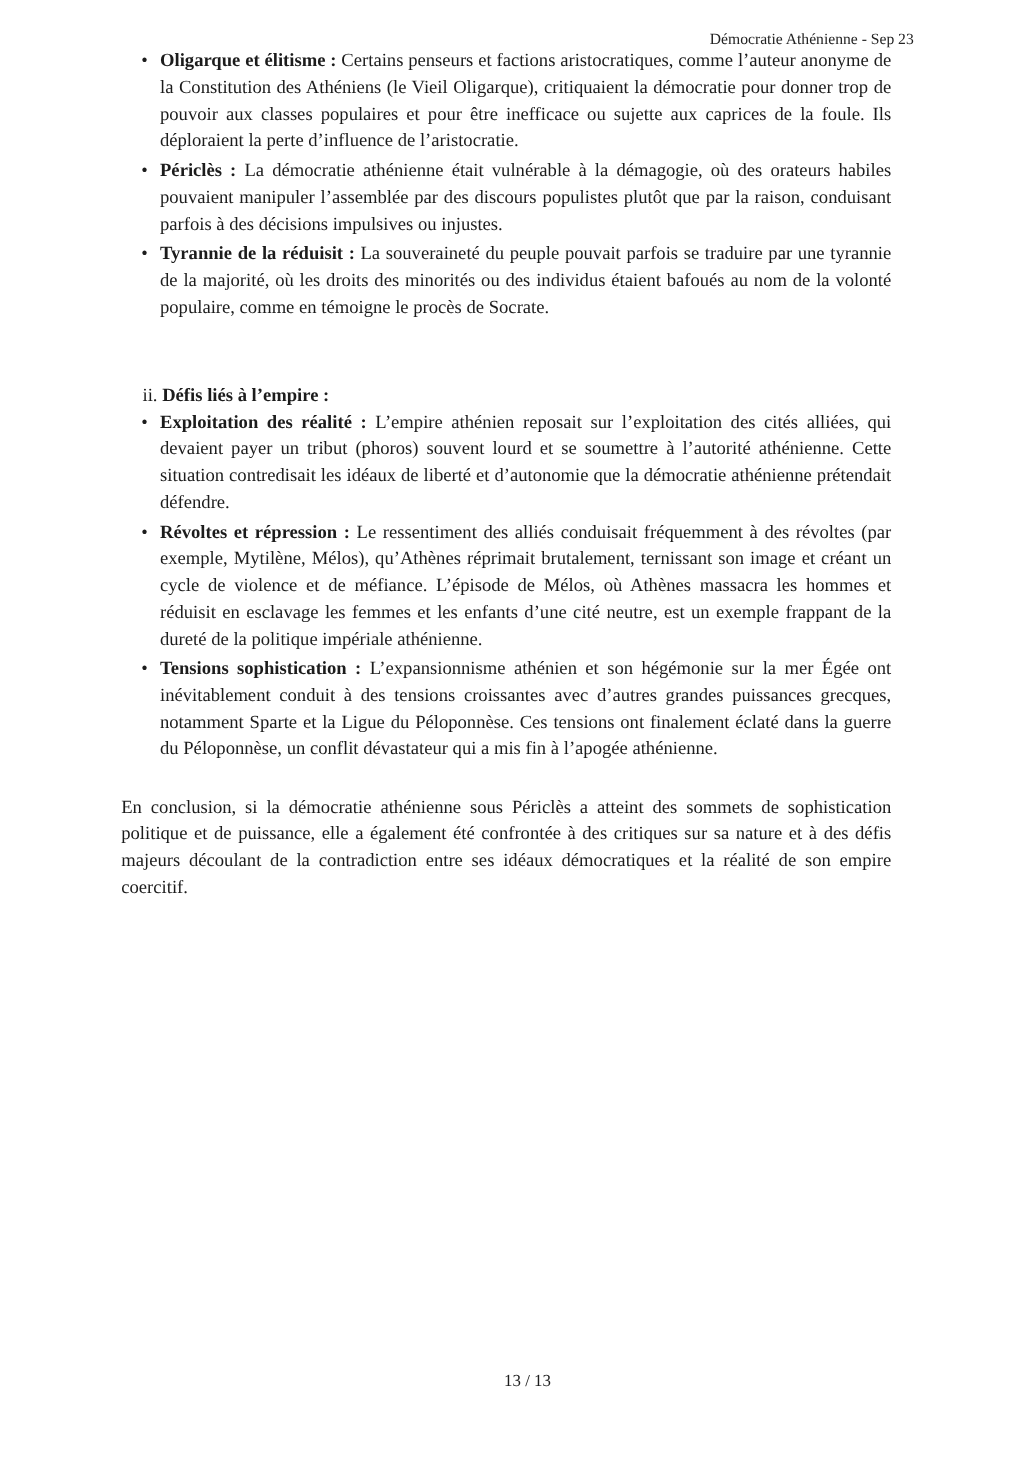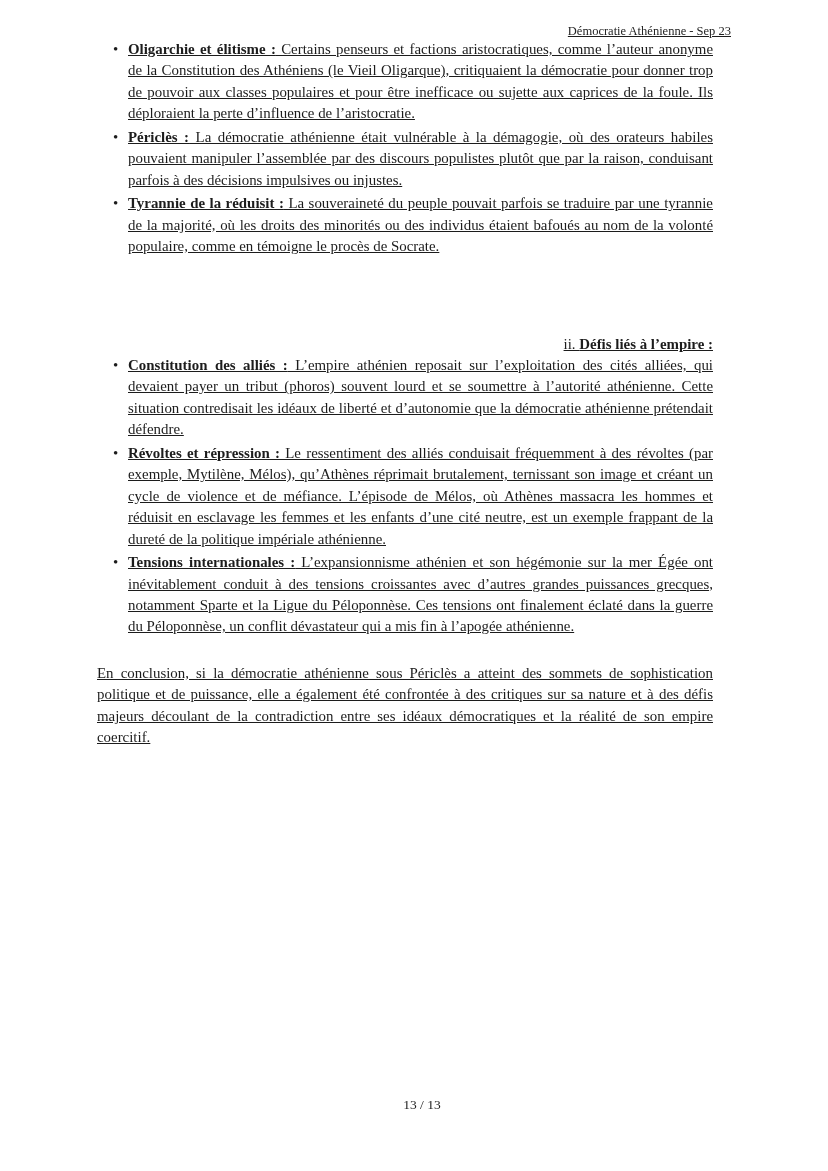--- a/index.html
+++ b/index.html
@@ -10,21 +10,20 @@
   }
   .page {
     position: relative;
     width: 828px;
     height: 1171px;
     background: #ffffff;
     font-family: "Liberation Serif", "DejaVu Serif", serif;
     color: #1c1c1c;
     padding: 24px 115px 0 97px;
     overflow: hidden;
-    text-decoration: underline;
   }
   .page-header {
     text-align: right;
     font-size: 12.5px;
     line-height: 1.2;
     color: #222222;
     margin-right: -18px;
   }
   .body-text {
     font-size: 14.9px;
@@ -44,23 +43,23 @@
   }
   ul.bullet-list > li::before {
     content: "\2022";
     position: absolute;
     left: 16px;
     top: 0;
   }
   .bold { font-weight: bold; }
   .list-1 { margin-top: 47px; }
   .section-heading {
-    margin-top: 76px;
+    margin-top: 49px;
     padding-left: 17px;
-    text-align: right;
+    text-align: left;
   }
   .list-2 { margin-top: 25px; }
   .conclusion { margin-top: 25px; }
   .page-footer {
     position: absolute;
     left: 16px;
     right: 0;
     bottom: 58px;
     text-align: center;
     font-size: 13.5px;
@@ -71,43 +70,43 @@
 <body>
 
 <div class="page">
 
   <div class="page-header">
     <span>Démocratie Athénienne - Sep 23</span>
   </div>
 
   <ul class="bullet-list body-text list-1">
     <li>
-      <span class="bold">Oligarchie et élitisme :</span><span> Certains penseurs et factions aristocratiques, comme l’auteur anonyme de la Constitution des Athéniens (le Vieil Oligarque), critiquaient la démocratie pour donner trop de pouvoir aux classes populaires et pour être inefficace ou sujette aux caprices de la foule. Ils déploraient la perte d’influence de l’aristocratie.</span>
+      <span class="bold">Oligarque et élitisme :</span><span> Certains penseurs et factions aristocratiques, comme l’auteur anonyme de la Constitution des Athéniens (le Vieil Oligarque), critiquaient la démocratie pour donner trop de pouvoir aux classes populaires et pour être inefficace ou sujette aux caprices de la foule. Ils déploraient la perte d’influence de l’aristocratie.</span>
     </li>
     <li>
       <span class="bold">Périclès :</span><span> La démocratie athénienne était vulnérable à la démagogie, où des orateurs habiles pouvaient manipuler l’assemblée par des discours populistes plutôt que par la raison, conduisant parfois à des décisions impulsives ou injustes.</span>
     </li>
     <li>
       <span class="bold">Tyrannie de la réduisit :</span><span> La souveraineté du peuple pouvait parfois se traduire par une tyrannie de la majorité, où les droits des minorités ou des individus étaient bafoués au nom de la volonté populaire, comme en témoigne le procès de Socrate.</span>
     </li>
   </ul>
 
   <div class="body-text section-heading">
     <span>ii. </span><span class="bold">Défis liés à l’empire :</span>
   </div>
 
   <ul class="bullet-list body-text list-2">
     <li>
-      <span class="bold">Constitution des alliés :</span><span> L’empire athénien reposait sur l’exploitation des cités alliées, qui devaient payer un tribut (phoros) souvent lourd et se soumettre à l’autorité athénienne. Cette situation contredisait les idéaux de liberté et d’autonomie que la démocratie athénienne prétendait défendre.</span>
+      <span class="bold">Exploitation des réalité :</span><span> L’empire athénien reposait sur l’exploitation des cités alliées, qui devaient payer un tribut (phoros) souvent lourd et se soumettre à l’autorité athénienne. Cette situation contredisait les idéaux de liberté et d’autonomie que la démocratie athénienne prétendait défendre.</span>
     </li>
     <li>
       <span class="bold">Révoltes et répression :</span><span> Le ressentiment des alliés conduisait fréquemment à des révoltes (par exemple, Mytilène, Mélos), qu’Athènes réprimait brutalement, ternissant son image et créant un cycle de violence et de méfiance. L’épisode de Mélos, où Athènes massacra les hommes et réduisit en esclavage les femmes et les enfants d’une cité neutre, est un exemple frappant de la dureté de la politique impériale athénienne.</span>
     </li>
     <li>
-      <span class="bold">Tensions internationales :</span><span> L’expansionnisme athénien et son hégémonie sur la mer Égée ont inévitablement conduit à des tensions croissantes avec d’autres grandes puissances grecques, notamment Sparte et la Ligue du Péloponnèse. Ces tensions ont finalement éclaté dans la guerre du Péloponnèse, un conflit dévastateur qui a mis fin à l’apogée athénienne.</span>
+      <span class="bold">Tensions sophistication :</span><span> L’expansionnisme athénien et son hégémonie sur la mer Égée ont inévitablement conduit à des tensions croissantes avec d’autres grandes puissances grecques, notamment Sparte et la Ligue du Péloponnèse. Ces tensions ont finalement éclaté dans la guerre du Péloponnèse, un conflit dévastateur qui a mis fin à l’apogée athénienne.</span>
     </li>
   </ul>
 
   <p class="body-text conclusion">En conclusion, si la démocratie athénienne sous Périclès a atteint des sommets de sophistication politique et de puissance, elle a également été confrontée à des critiques sur sa nature et à des défis majeurs découlant de la contradiction entre ses idéaux démocratiques et la réalité de son empire coercitif.</p>
 
   <div class="page-footer">
     <span>13 / 13</span>
   </div>
 
 </div>

